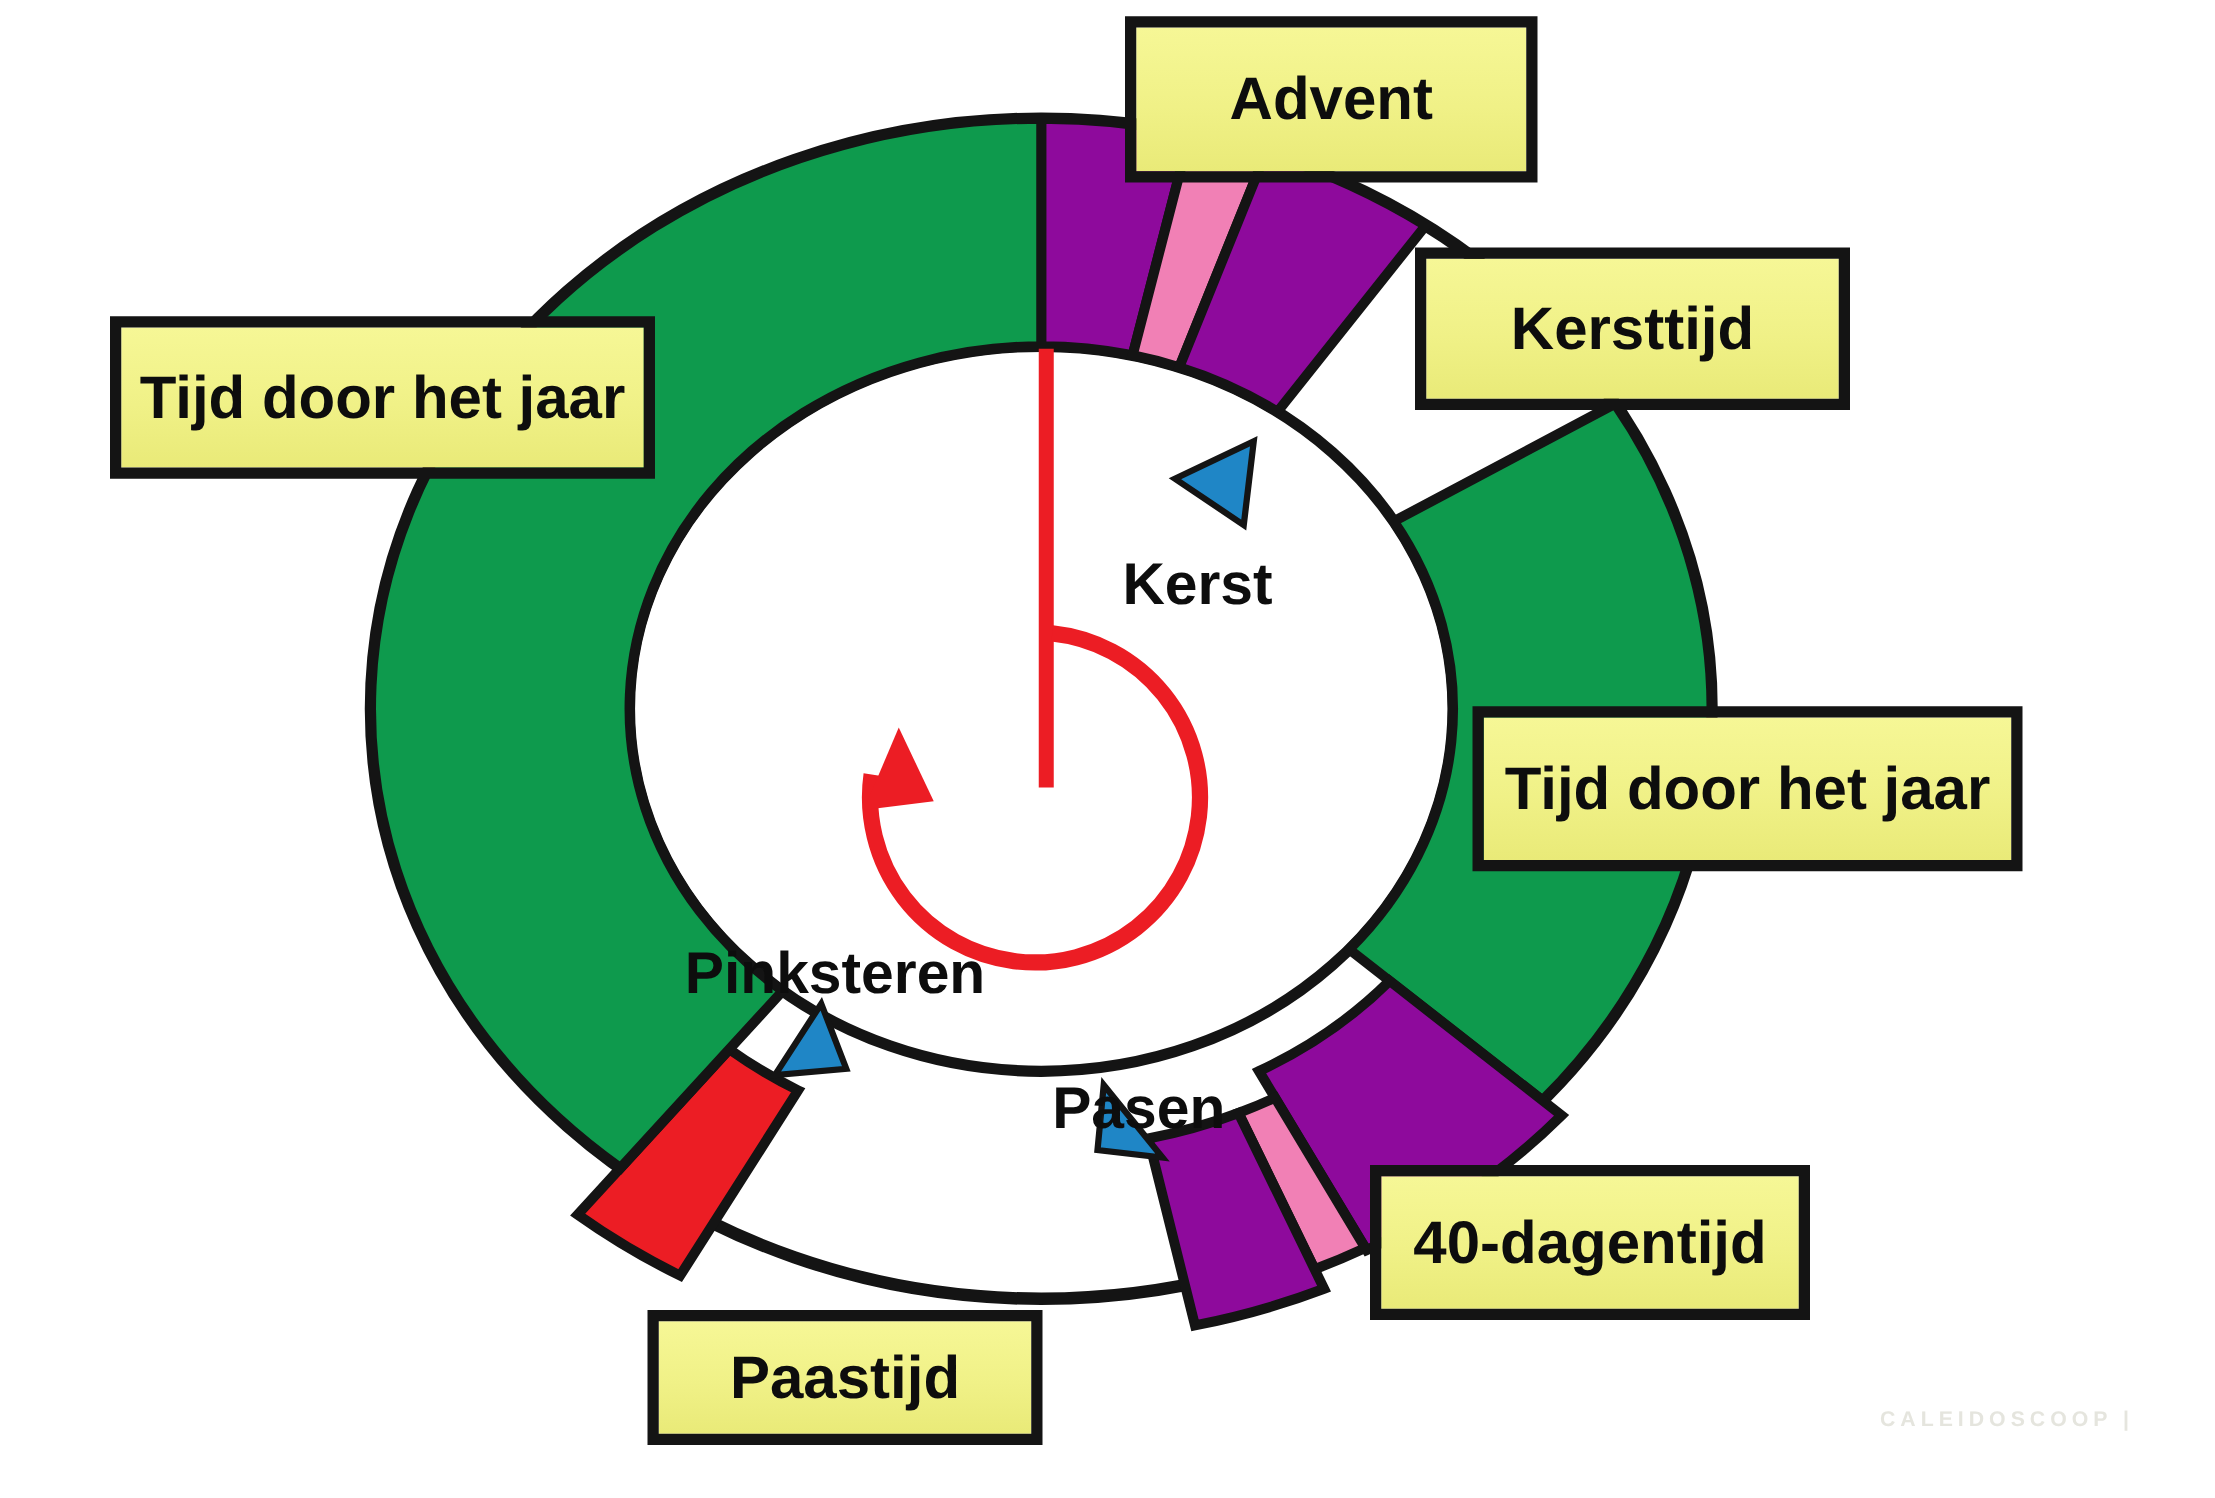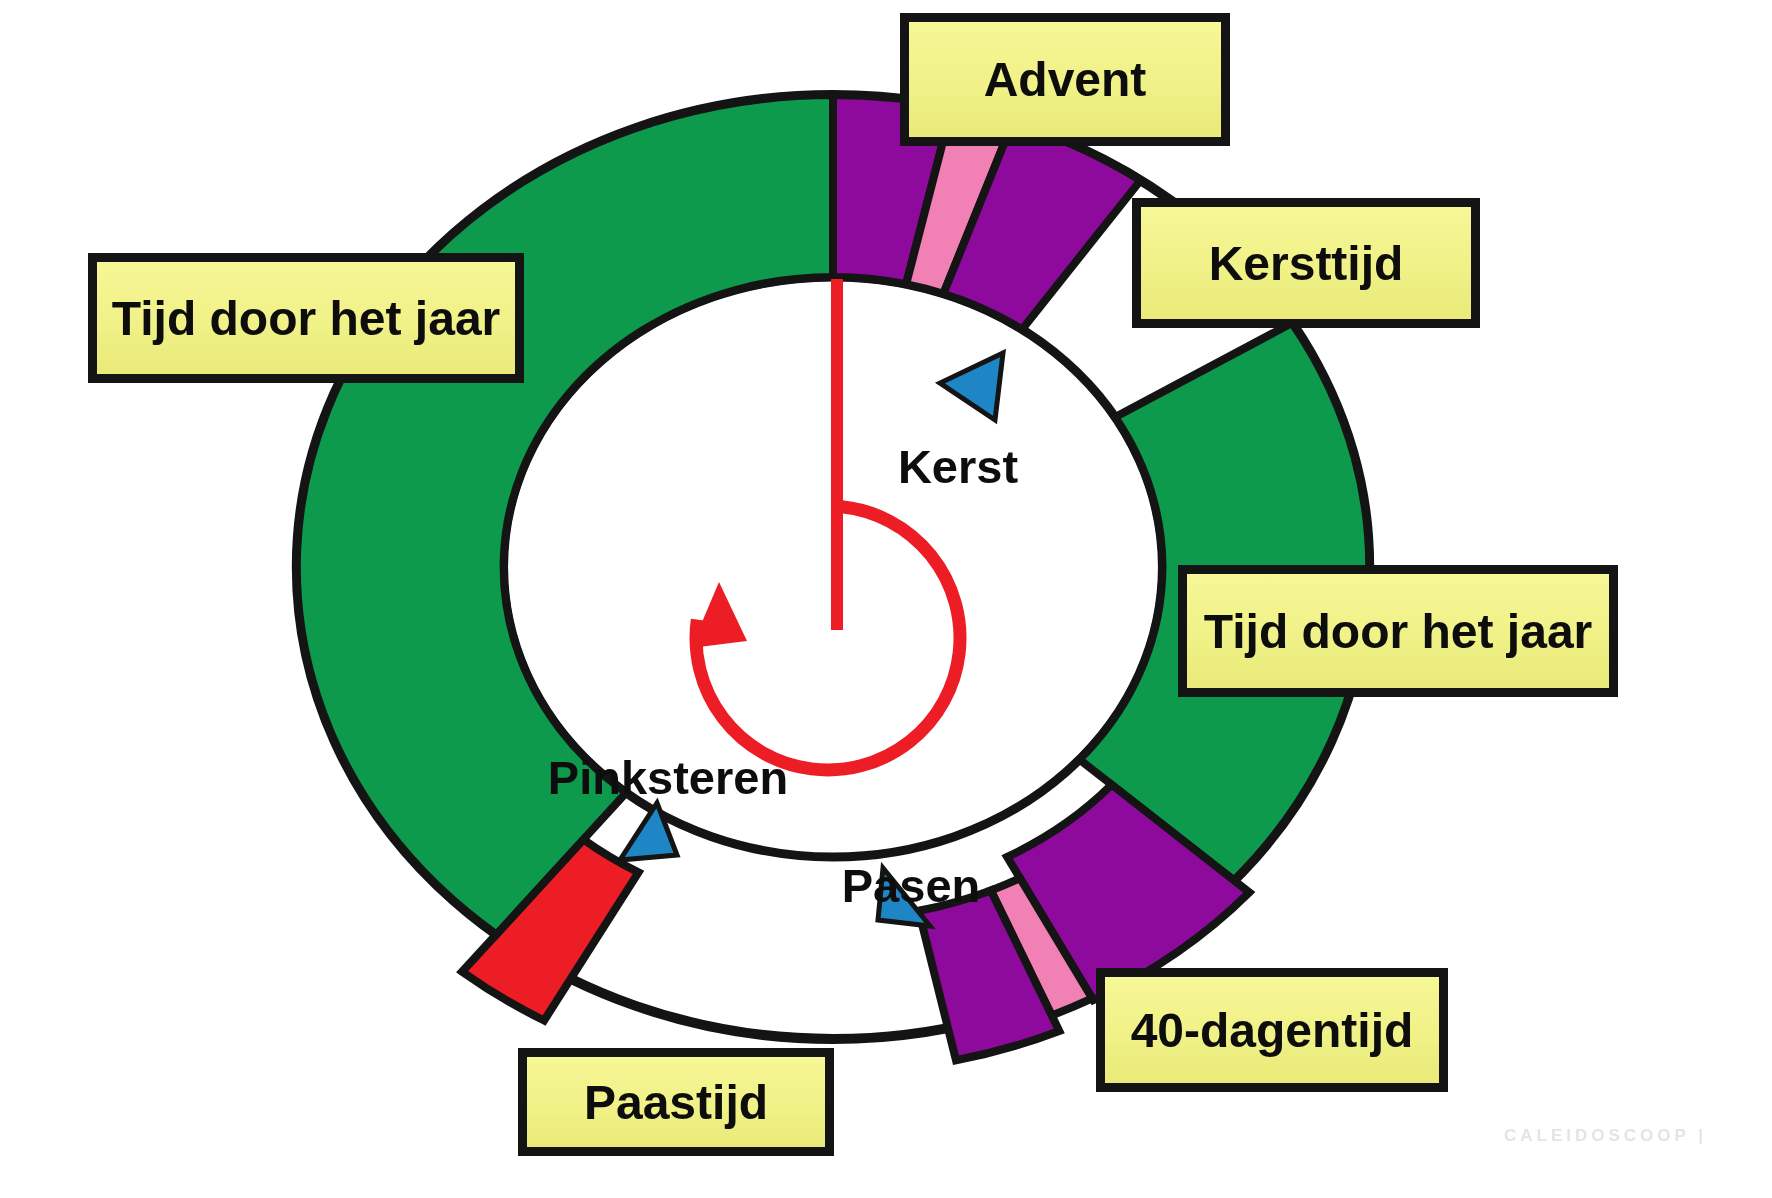--- a/index.html
+++ b/index.html
@@ -17,21 +17,21 @@
     background:linear-gradient(180deg,#f6f796 0%,#f0f187 55%,#e9ea78 100%);
     border:9px solid #141414;
     box-sizing:border-box;
     font-weight:bold;font-size:48px;color:#0d0d0d;
     white-space:nowrap;
     z-index:3;
   }
   .lbl-advent      {left:900px;  top:13px;   width:330px; height:133px;}
   .lbl-kersttijd   {left:1132px; top:198px;  width:348px; height:130px;}
   .lbl-tijd-rechts {left:1178px; top:565px;  width:440px; height:132px;}
-  .lbl-40dagen     {left:1096px; top:968px;  width:352px; height:124px;}
+  .lbl-40dagen     {left:1096px; top:932px;  width:352px; height:124px;}
   .lbl-paastijd    {left:518px;  top:1048px; width:316px; height:108px;}
   .lbl-tijd-links  {left:88px;   top:253px;  width:436px; height:130px;}
   .marker-label{
     position:absolute;
     font-weight:bold;font-size:47px;color:#0d0d0d;
     text-align:center;white-space:nowrap;
     z-index:2;
   }
   .mk-kerst      {left:858px; top:420px; width:200px;margin-top:19px;}
   .mk-pasen      {left:811px; top:826px; width:200px;margin-top:32px;}

